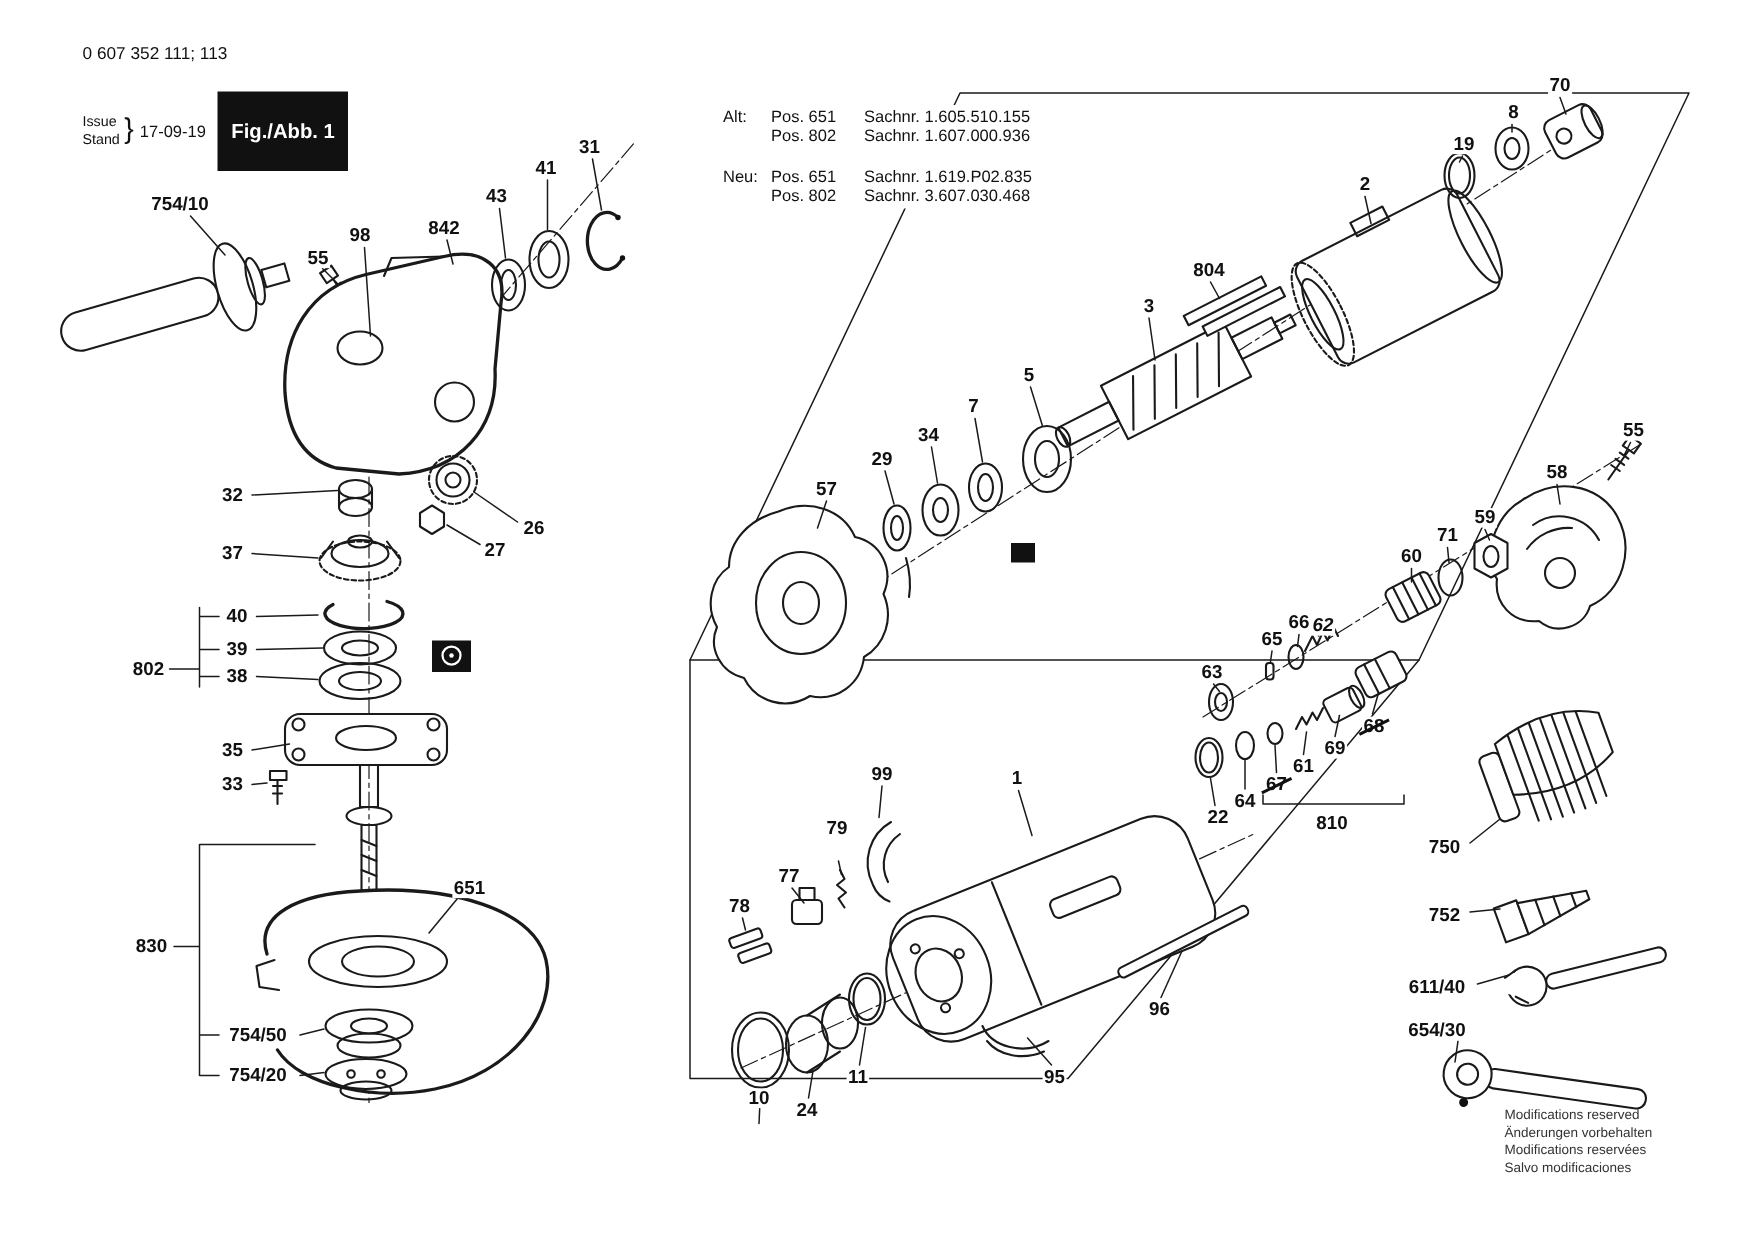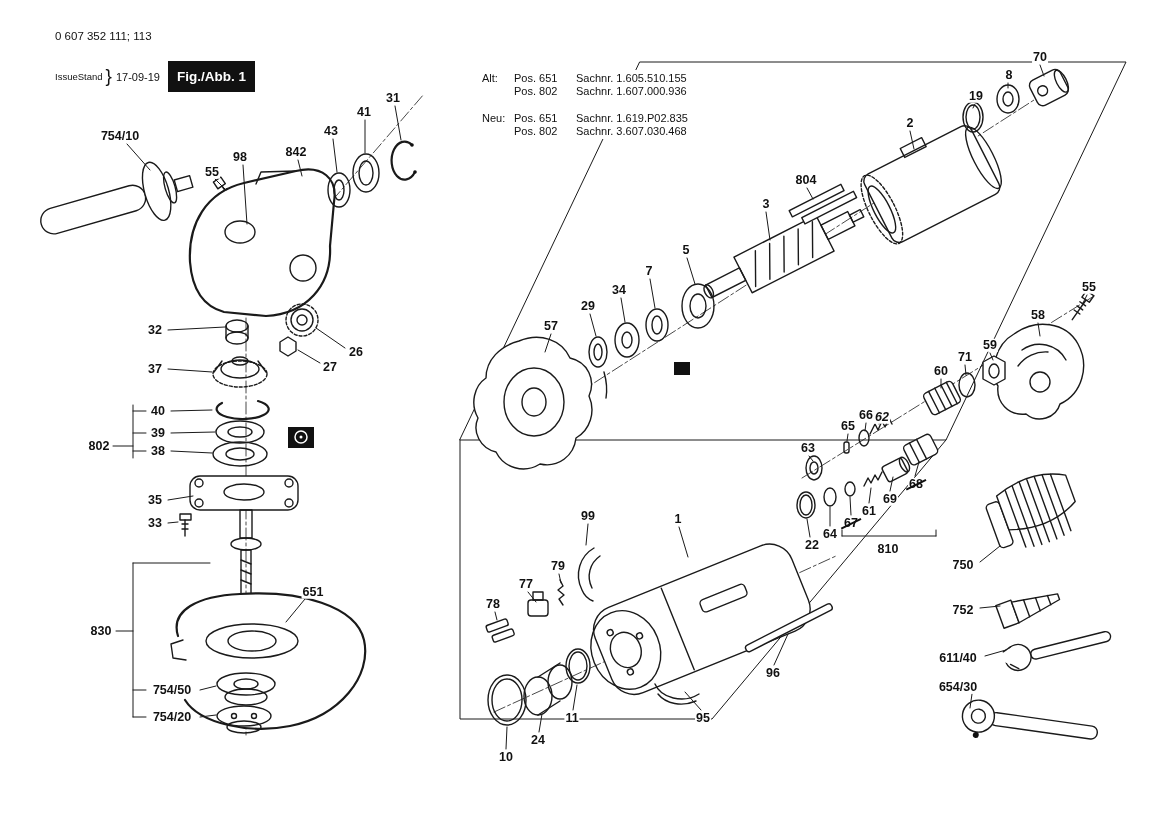--- a/index.html
+++ b/index.html
@@ -17,24 +17,24 @@
   .art .axis{stroke-width:.8;stroke-dasharray:12 3 3 3;}
   .art .thick{stroke-width:2.2;}
   .art .teeth{stroke-dasharray:3 2;}
   #labels-layer{position:absolute;left:0;top:0;width:100%;height:100%;}
   .part-label{position:absolute;transform:translate(-50%,-50%);font-weight:bold;font-size:12.5px;
               line-height:1;color:#111;background:#fff;padding:0 1px;white-space:nowrap;}
   .part-label.struck::after{content:"";position:absolute;left:-3px;right:-3px;top:46%;height:1.6px;
               background:#111;transform:rotate(-26deg);}
   .hdr-code{position:absolute;left:55px;top:30px;font-size:11.5px;}
   .hdr-issue{position:absolute;left:55px;top:61px;display:flex;align-items:center;gap:3px;}
-  .stack{display:flex;flex-direction:row;font-size:9.5px;line-height:1.2;}
+  .stack{display:flex;flex-direction:column;font-size:9.5px;line-height:1.2;}
   .brace{font-size:19px;margin:-2px 1px 0 0;}
   .date{font-size:11px;margin-right:5px;}
-  .figbox{background:#111;color:#fff;font-weight:bold;font-size:13.5px;padding:8px 9px;}
+  .figbox{background:#111;color:#fff;font-weight:bold;font-size:13.5px;padding:19px 9px;}
   .revisions{position:absolute;left:480px;top:70px;background:#fff;font-size:11px;
              display:grid;grid-template-columns:32px 62px auto;row-gap:1px;padding:2px 6px 2px 2px;}
   .rev-gap{grid-column:1/4;height:13px;}
   .footer{position:absolute;left:1003px;top:738px;font-size:9px;color:#333;line-height:1.3;}
 </style>
 </head>
 <body>
 
 <div class="canvas">
 
@@ -546,27 +546,33 @@
       <span class="part-label" style="left: 812px; top: 545px;">22</span>
       <span class="part-label" style="left: 830px; top: 534px;">64</span>
       <span class="part-label struck" style="left: 851px; top: 523px;">67</span>
       <span class="part-label" style="left: 869px; top: 511px;">61</span>
       <span class="part-label" style="left: 890px; top: 499px;">69</span>
       <span class="part-label struck" style="left: 916px; top: 484px;">68</span>
       <span class="part-label" style="left: 888px; top: 549px;">810</span>
       <span class="part-label" style="left: 588px; top: 516px;">99</span>
       <span class="part-label" style="left: 678px; top: 519px;">1</span>
       <span class="part-label" style="left: 526px; top: 584px;">77</span>
-      <span class="part-label" style="left: 558px; top: 566px;">79</span>
+      <span class="part-label" style="left: 558px; top: 552px;">79</span>
       <span class="part-label" style="left: 493px; top: 604px;">78</span>
-      <span class="part-label" style="left: 506px; top: 757px;">10</span>
+      <span class="part-label" style="left: 506px; top: 732px;">10</span>
       <span class="part-label" style="left: 538px; top: 740px;">24</span>
       <span class="part-label" style="left: 572px; top: 718px;">11</span>
       <span class="part-label" style="left: 703px; top: 718px;">95</span>
       <span class="part-label" style="left: 773px; top: 673px;">96</span>
       <span class="part-label" style="left: 963px; top: 565px;">750</span>
       <span class="part-label" style="left: 963px; top: 610px;">752</span>
       <span class="part-label" style="left: 958px; top: 658px;">611/40</span>
       <span class="part-label" style="left: 958px; top: 687px;">654/30</span>
     </div>
 
+  <div class="footer">
+    <div>Modifications reserved</div>
+    <div>Änderungen vorbehalten</div>
+    <div>Modifications reservées</div>
+    <div>Salvo modificaciones</div>
+  </div>
 
 </div>
 
 </body></html>

